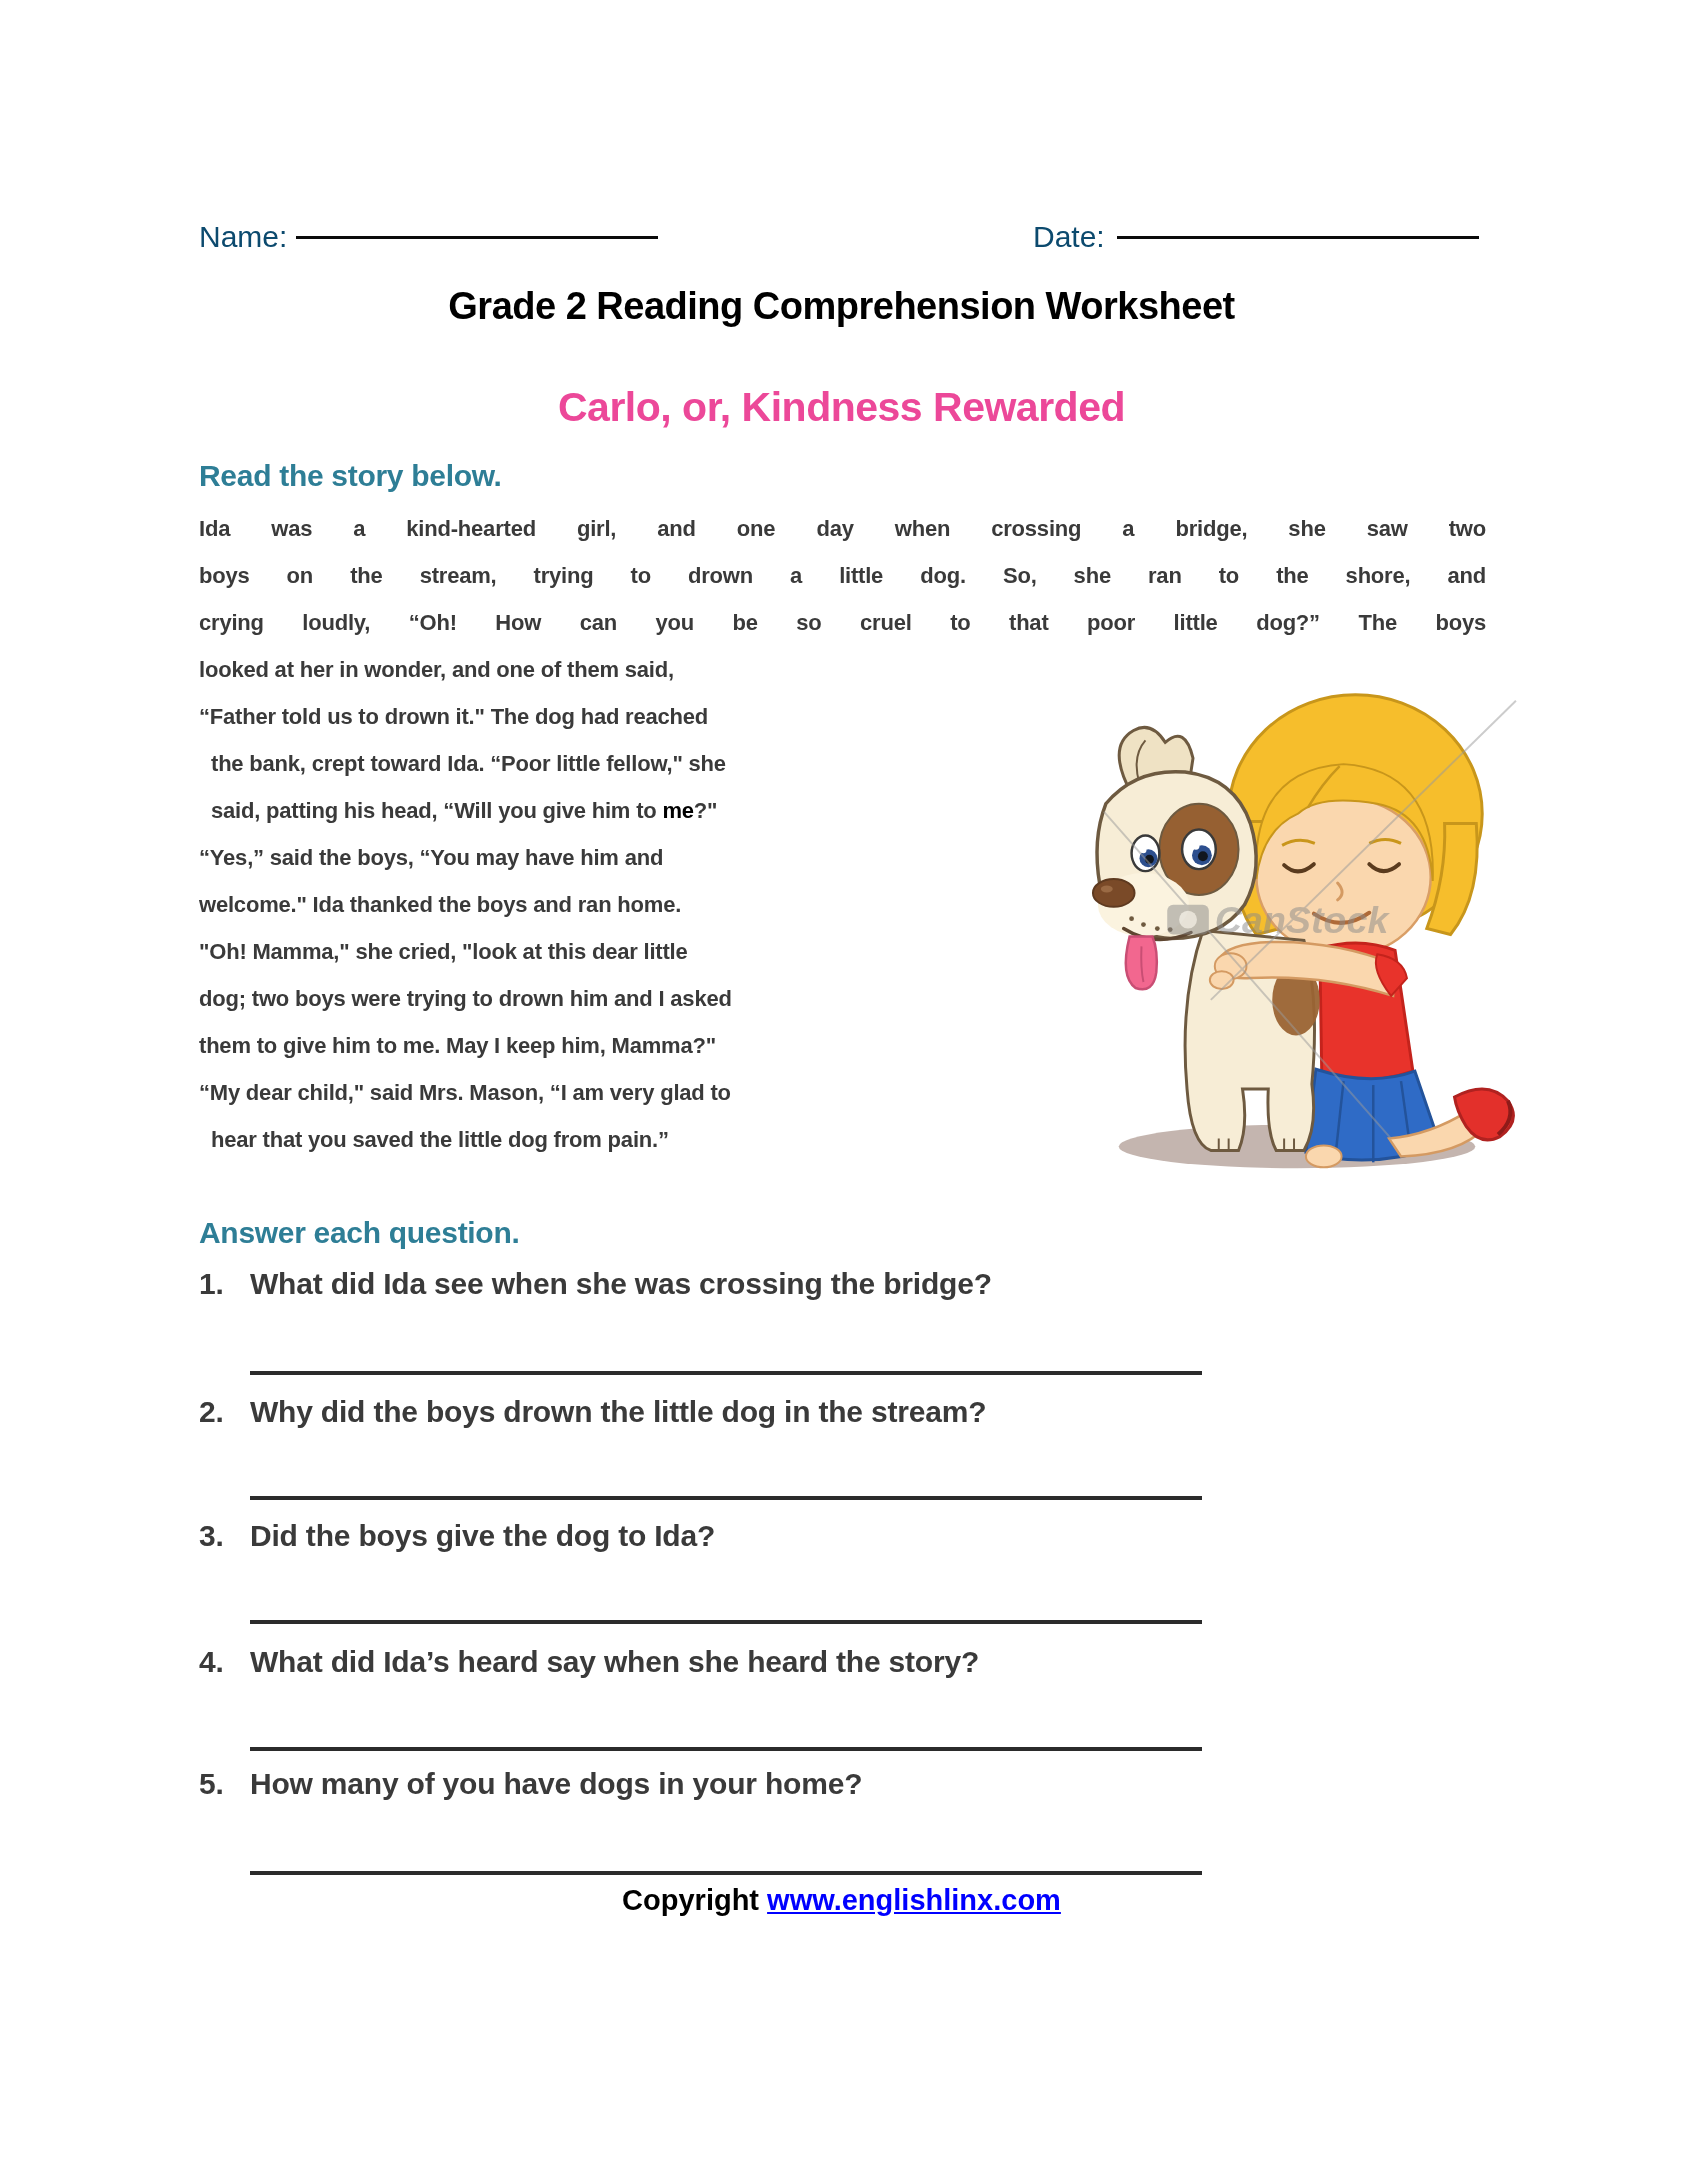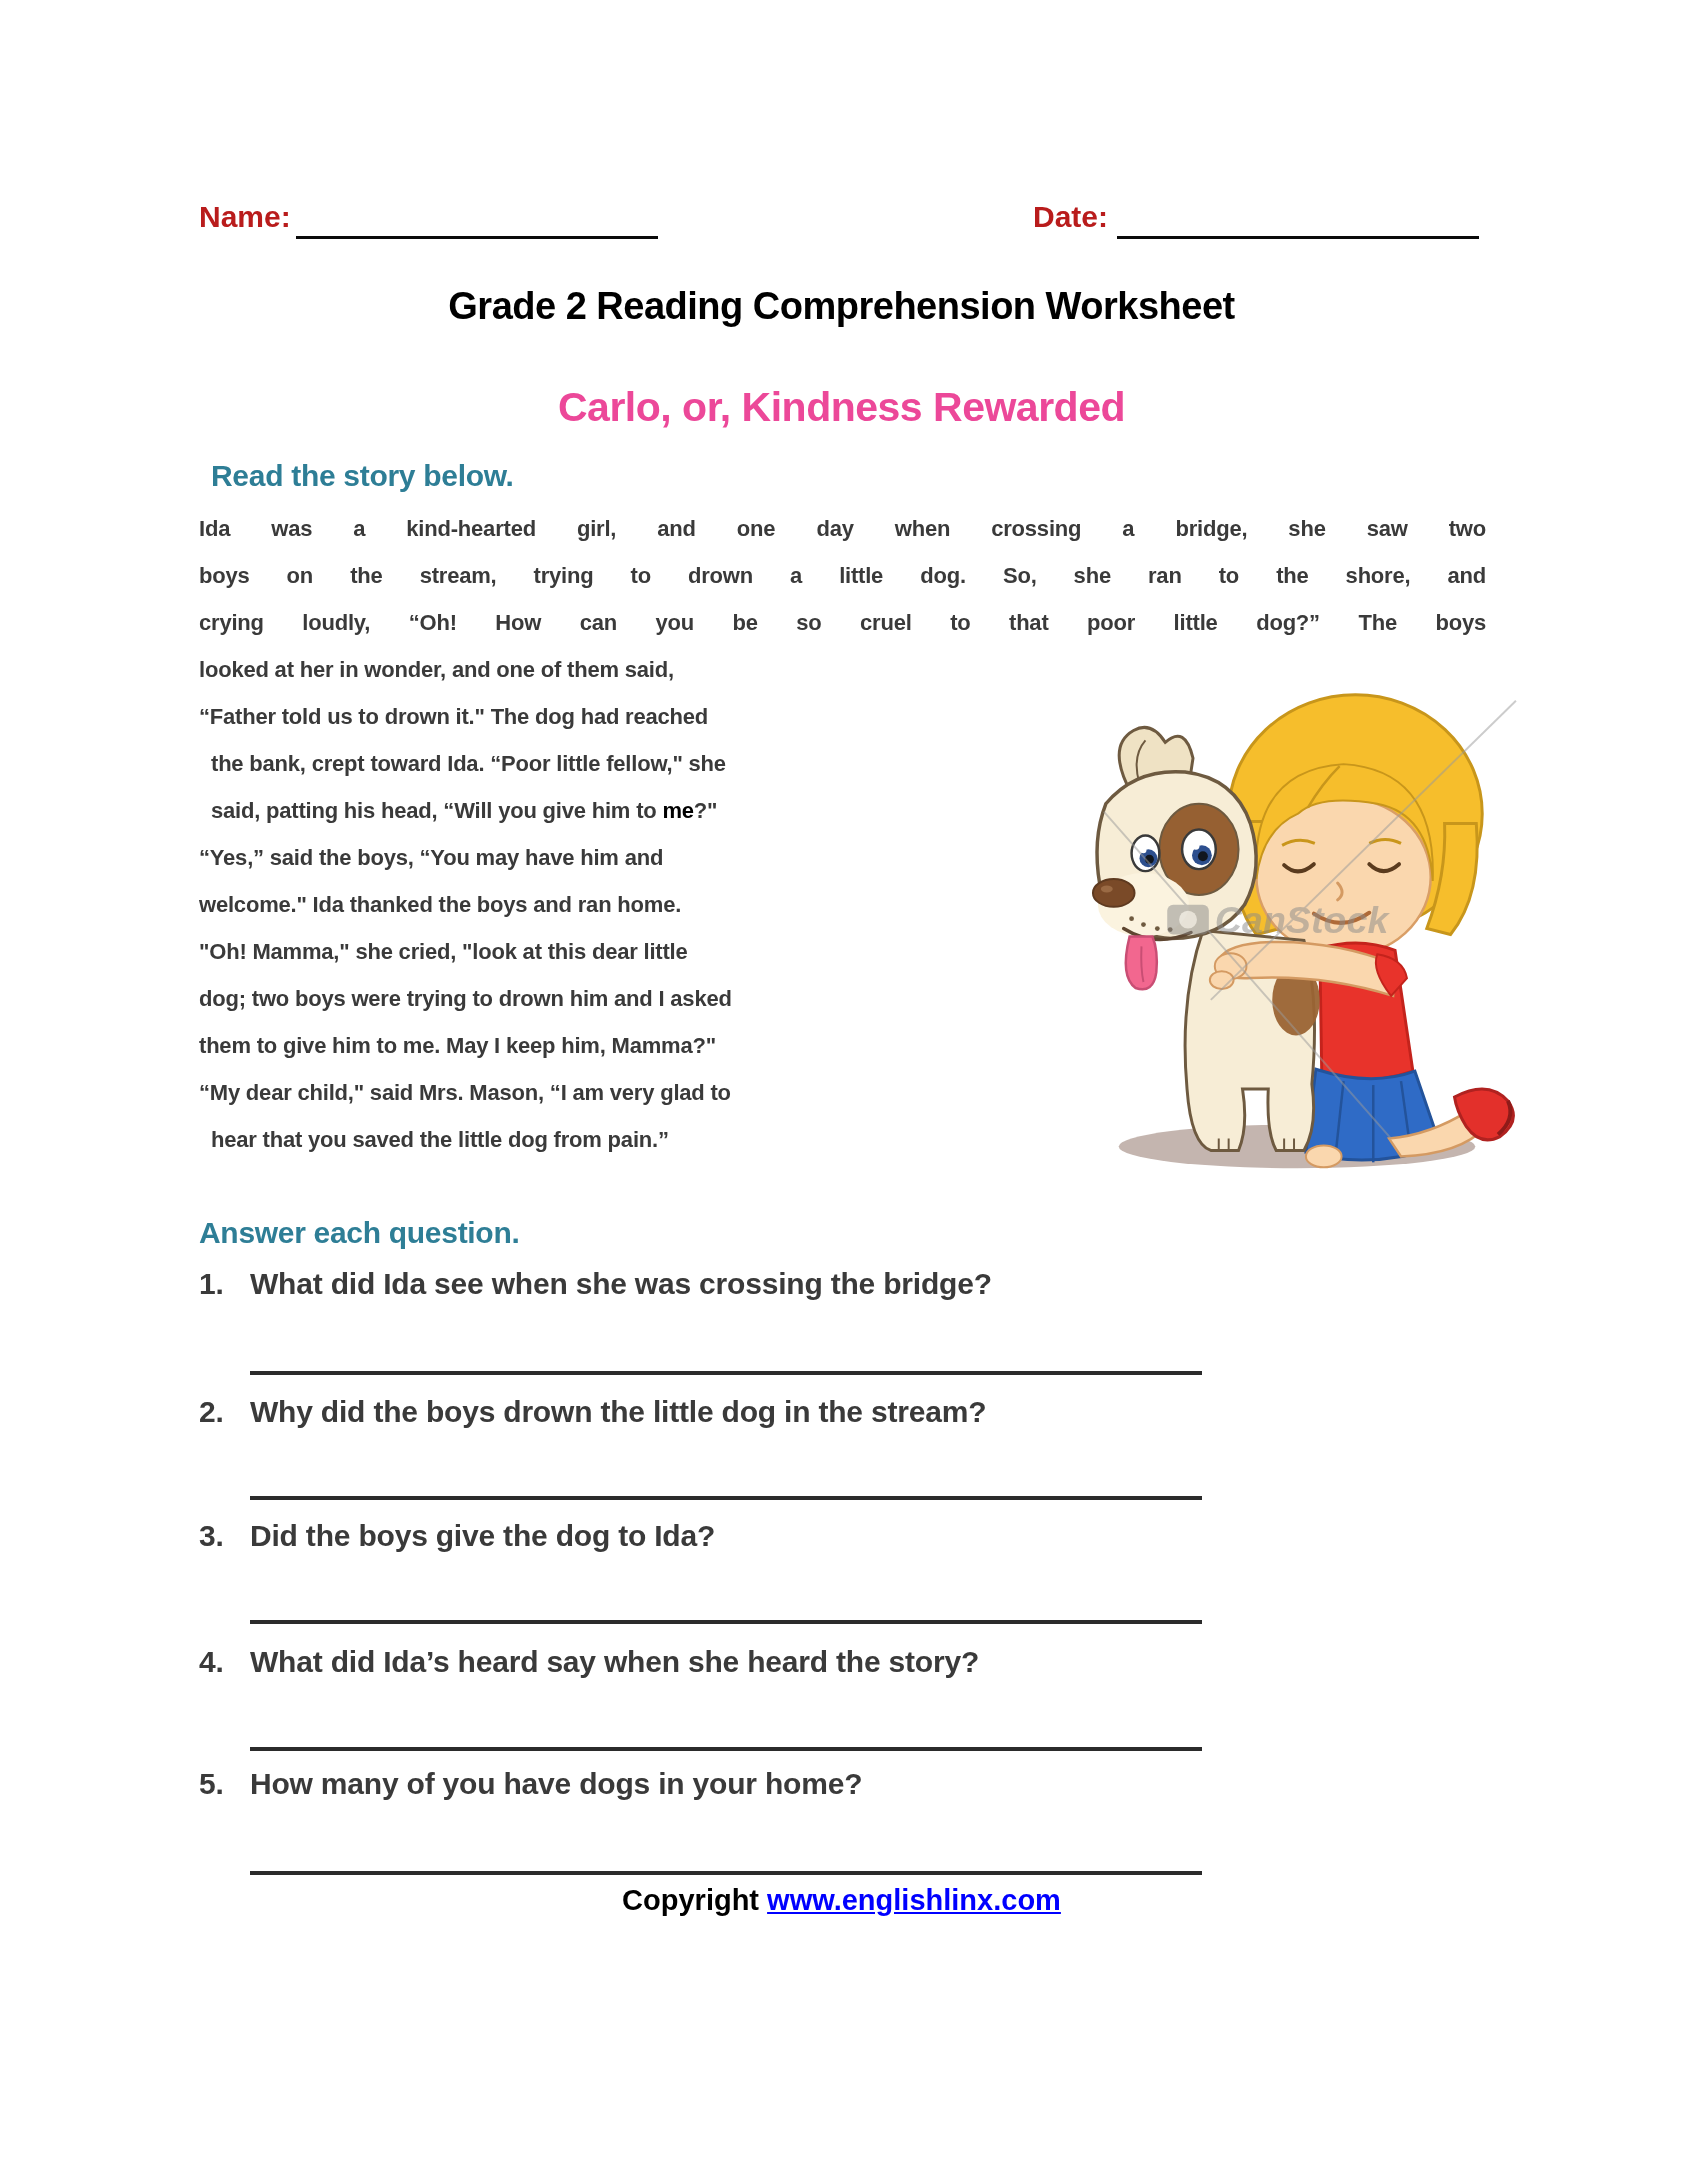--- a/index.html
+++ b/index.html
@@ -1,19 +1,19 @@
 <!DOCTYPE html>
 <html><head>
 <meta charset="utf-8">
 <style>
   html,body{margin:0;padding:0;background:#ffffff;}
   body{width:1683px;height:2178px;font-family:"Liberation Sans",sans-serif;}
   .page{position:relative;width:1683px;height:2178px;background:#fff;overflow:hidden;}
   .abs{position:absolute;}
-  .lbl{font-weight:bold;font-size:30px;color:#b91c1c;}
+  .lbl{font-weight:normal;font-size:30px;color:#0c4a6e;margin-top:20px;}
   .blank{height:34px;border-bottom:3px solid #0a0a0a;}
   .title{left:0;right:0;text-align:center;font-weight:bold;font-size:38px;color:#000;letter-spacing:-0.5px;margin-top:12px;}
   .subtitle{left:0;right:0;text-align:center;font-weight:bold;font-size:41px;color:#ec4899;letter-spacing:-0.5px;}
   .teal{font-weight:bold;font-size:30px;color:#2E7E96;letter-spacing:-0.3px;}
   .story{left:199px;top:505px;width:1287px;}
   .story-line{height:47px;line-height:47px;font-size:22px;font-weight:bold;color:#3A3A3A;white-space:nowrap;letter-spacing:-0.2px;}
   .story-line.j{white-space:normal;text-align:justify;text-align-last:justify;text-justify:inter-word;width:1287px;}
   .story-line.w{width:871px;}
   .story-line.ind{padding-left:12px;}
   .emph{color:#000;}
@@ -30,21 +30,21 @@
 <div class="page">
 
   <div class="abs lbl" style="left:199px;top:200px;">Name:</div>
   <div class="abs blank" style="left:296px;top:202px;width:362px;"></div>
   <div class="abs lbl" style="left:1033px;top:200px;">Date:</div>
   <div class="abs blank" style="left:1117px;top:202px;width:362px;"></div>
 
   <div class="abs title" style="top:273px;">Grade 2 Reading Comprehension Worksheet</div>
   <div class="abs subtitle" style="top:384px;">Carlo, or, Kindness Rewarded</div>
 
-  <div class="abs teal" style="left:199px;top:459px;margin-left:12px;">Read the story below.</div>
+  <div class="abs teal" style="left:199px;top:459px;">Read the story below.</div>
 
   <div class="abs story">
     <div class="story-line j">Ida was a kind-hearted girl, and one day when crossing a bridge, she saw two</div>
     <div class="story-line j">boys on the stream, trying to drown a little dog. So, she ran to the shore, and</div>
     <div class="story-line j">crying loudly, “Oh! How can you be so cruel to that poor little dog?” The boys</div>
     <div class="story-line w">looked at her in wonder, and one of them said,</div>
     <div class="story-line w">“Father told us to drown it." The dog had reached</div>
     <div class="story-line w ind">the bank, crept toward Ida. “Poor little fellow," she</div>
     <div class="story-line w ind"><span>said, patting his head, “Will you give him to </span><span class="emph">me</span><span>?"</span></div>
     <div class="story-line w">“Yes,” said the boys, “You may have him and</div>

